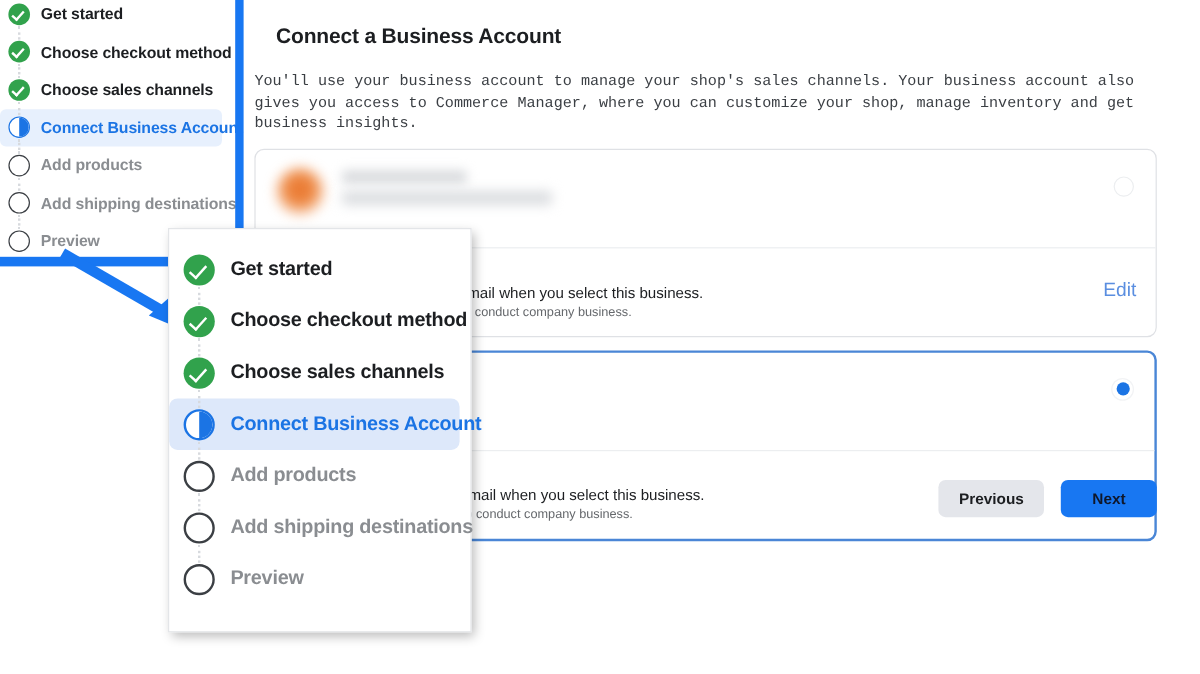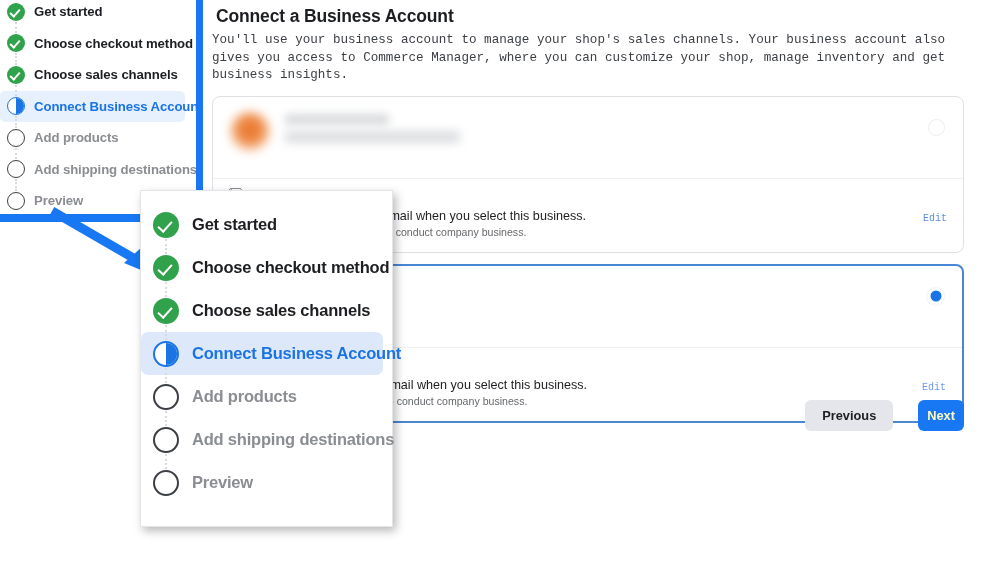--- a/index.html
+++ b/index.html
@@ -147,21 +147,21 @@
     position: absolute;
     left: 212px;
     top: 0;
     width: 760px;
     z-index: 1;
   }
   .page-title {
     font-size: 17.5px;
     font-weight: bold;
     color: #1c1e21;
-    margin: 4px;
+    margin: 18px;
     padding-top: 0px;
     letter-spacing: -0.15px;
     line-height: 24px;
   }
   .page-desc {
     font-size: 12.6px;
     color: #3b3f44;
     line-height: 17.5px;
     margin: 2px 0 0 0;
     width: 745px;
@@ -295,50 +295,49 @@
   .hint2 {
     font-size: 10.6px;
     color: #65686c;
     line-height: 14px;
     margin-top: 1px;
   }
   .edit-link {
     position: absolute;
     right: 16px;
     bottom: 28px;
-    font-size: 10px;
+    font-size: 16px;
     color: #5a8ee0;
     cursor: pointer;
-    font-family: Liberation Mono, monospace;
   }
   .card.selected .edit-link { color: #6e9ae6; }
 
   
   .footer {
     position: absolute;
     left: 212px;
     top: 400px;
     width: 752px;
     display: flex;
     justify-content: flex-end;
-    gap: 25px;
+    gap: 14px;
     z-index: 2;
   }
   .btn {
     font-family: "Liberation Sans", sans-serif;
     font-size: 12.8px;
     font-weight: bold;
     border: none;
     border-radius: 6px;
     padding: 9px 17px;
     cursor: pointer;
     line-height: 13px;
   }
   .btn-prev { background: #e4e6eb; color: #1c1e21; }
-  .btn-next { background: #1877f2; color: #fef9c3; padding: 9px 9px; }
+  .btn-next { background: #1877f2; color: #0f172a; padding: 9px 26px; }
 
   
   .popup {
     position: absolute;
     left: 140px;
     top: 190px;
     width: 253px;
     height: 337px;
     background: #ffffff;
     border: 1px solid #e3e5e8;

